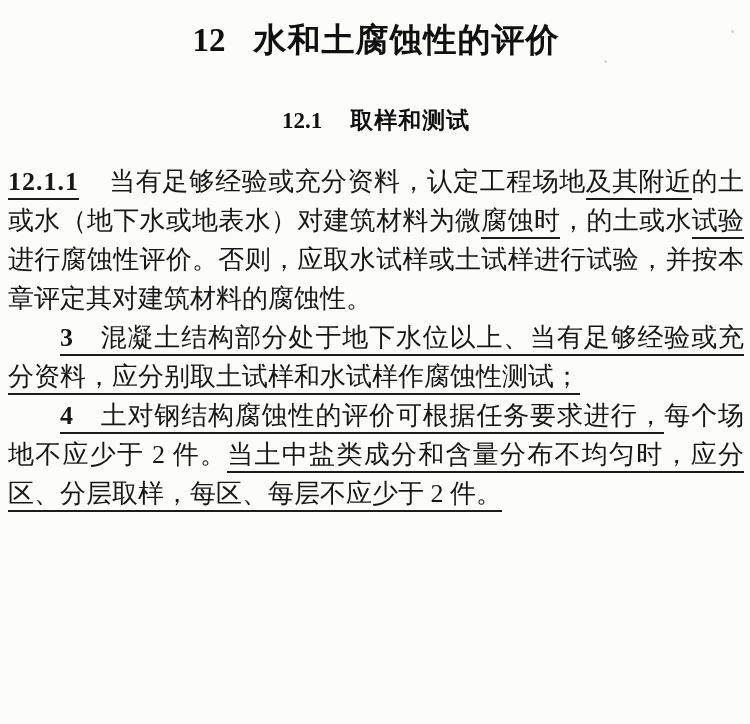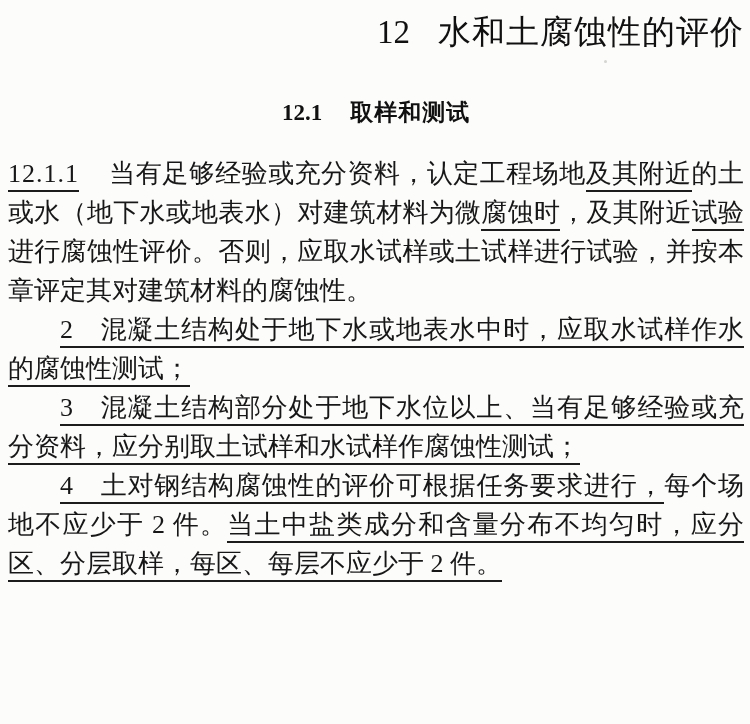--- a/index.html
+++ b/index.html
@@ -13,23 +13,23 @@
     height: 724px;
     box-sizing: border-box;
     background: #fcfcfb;
     padding: 6px 6px 0 8px;
     overflow: hidden;
     font-family: "Liberation Serif", "DejaVu Serif", serif;
     color: #141414;
   }
   h1.chapter {
     font-size: 33px;
-    font-weight: normal;
-    text-align: right;
-    margin: 4px 0 0 0;
+    font-weight: bold;
+    text-align: center;
+    margin: 12px 0 0 0;
     letter-spacing: 1px;
     color: #101010;
   }
   h1.chapter .ch-num {
     margin-right: 28px;
     letter-spacing: 0;
   }
   h2.section {
     font-size: 23px;
     font-weight: bold;
@@ -50,21 +50,21 @@
     color: #171717;
   }
   .para {
     margin: 0;
     padding: 0;
   }
   .para.indent {
     text-indent: 2em;
   }
   .seg.b {
-    font-weight: normal;
+    font-weight: bold;
   }
   .seg.u {
     border-bottom: 2px solid #1c1c1c;
     padding-bottom: 2px;
   }
   .seg.num {
     margin-right: 1.15em;
     letter-spacing: 1px;
   }
   
@@ -86,18 +86,17 @@
 
   <h1 class="chapter">
     <span class="ch-num">12</span><span class="ch-title">水和土腐蚀性的评价</span>
   </h1>
 
   <h2 class="section">
     <span class="sec-num">12.1</span><span class="sec-title">取样和测试</span>
   </h2>
 
   <div class="doc-body">
-      <p class="para clause"><span class="seg b u num">12.1.1</span><span class="seg">当有足够经验或充分资料，认定工程场地</span><span class="seg u">及其附近</span><span class="seg">的土或水（地下水或地表水）对建筑材料为微</span><span class="seg u">腐蚀时</span><span class="seg">，及其附近</span><span class="seg u">试验</span><span class="seg">进行腐蚀性评价。否则，应取水试样或土试样进行试验，并按本章评定其对建筑材料的腐蚀性。</span></p>
-      <p class="para indent"><span class="seg b u">2</span><span class="seg u">　混凝土结构处于地下水或地表水中时，应取水试样作水的腐蚀性测试；</span></p>
+      <p class="para clause"><span class="seg b u num">12.1.1</span><span class="seg">当有足够经验或充分资料，认定工程场地</span><span class="seg u">及其附近</span><span class="seg">的土或水（地下水或地表水）对建筑材料为微</span><span class="seg u">腐蚀时</span><span class="seg">，的土或水</span><span class="seg u">试验</span><span class="seg">进行腐蚀性评价。否则，应取水试样或土试样进行试验，并按本章评定其对建筑材料的腐蚀性。</span></p>
       <p class="para indent"><span class="seg b u">3</span><span class="seg u">　混凝土结构部分处于地下水位以上、当有足够经验或充分资料，应分别取土试样和水试样作腐蚀性测试；</span></p>
       <p class="para indent"><span class="seg b u">4</span><span class="seg u">　土对钢结构腐蚀性的评价可根据任务要求进行，</span><span class="seg">每个场地不应少于 2 件。</span><span class="seg u">当土中盐类成分和含量分布不均匀时，应分区、分层取样，每区、每层不应少于 2 件。</span></p>
     </div>
 </div>
 
 </body></html>

